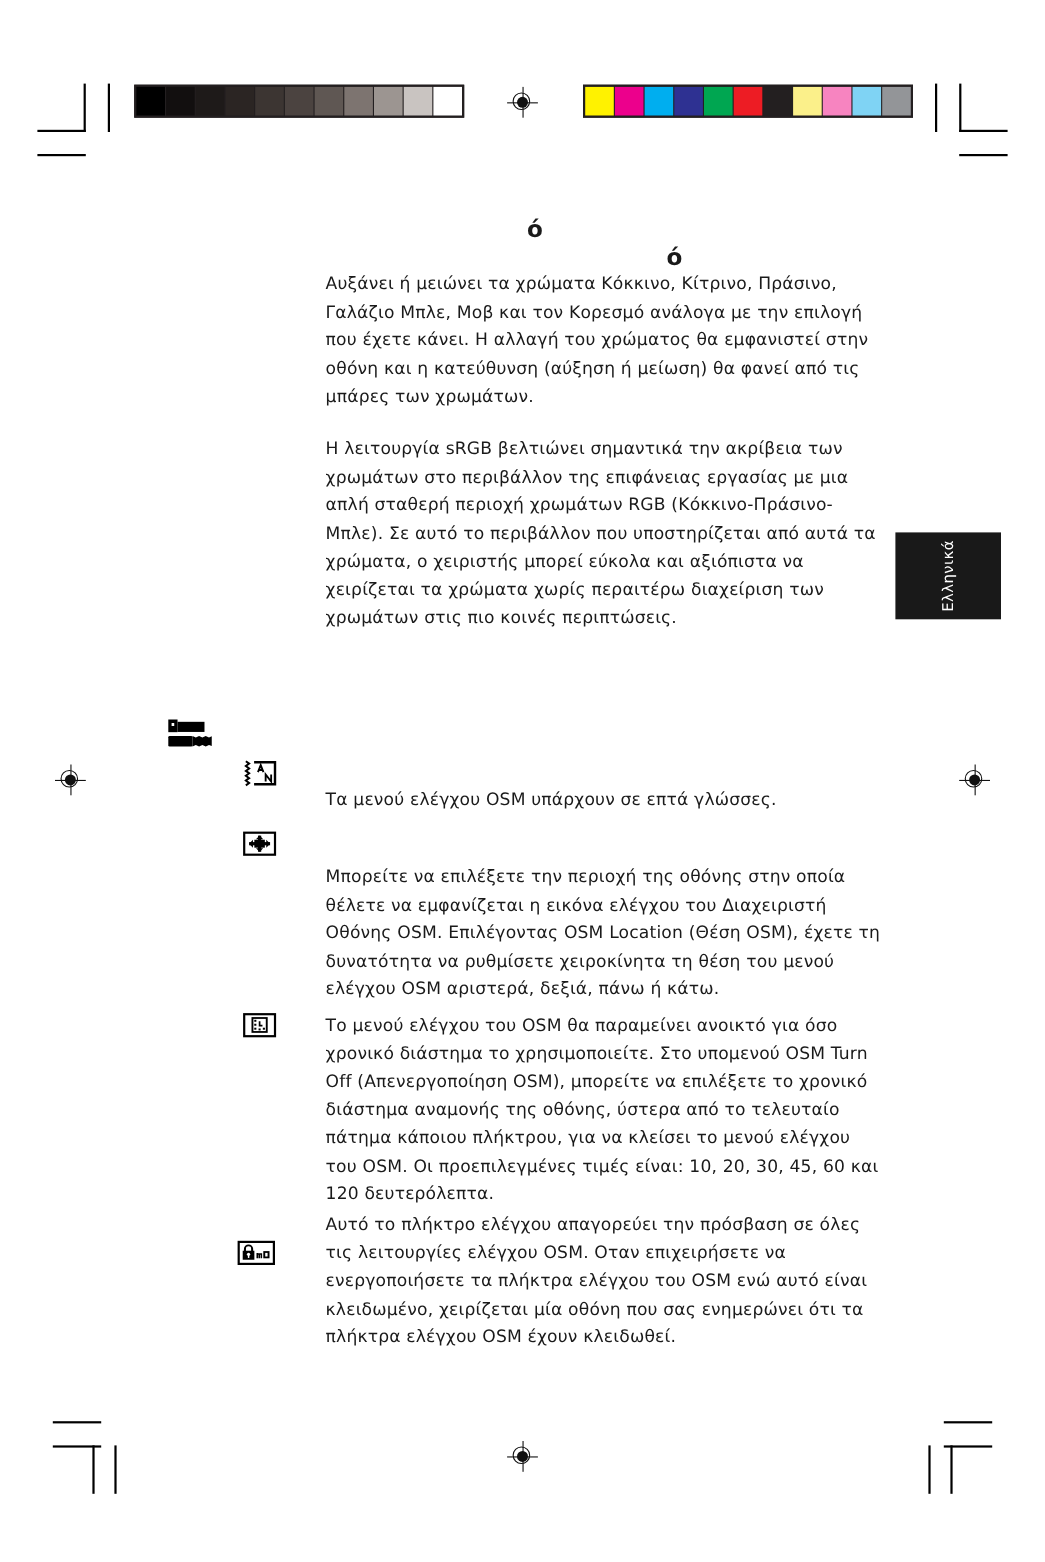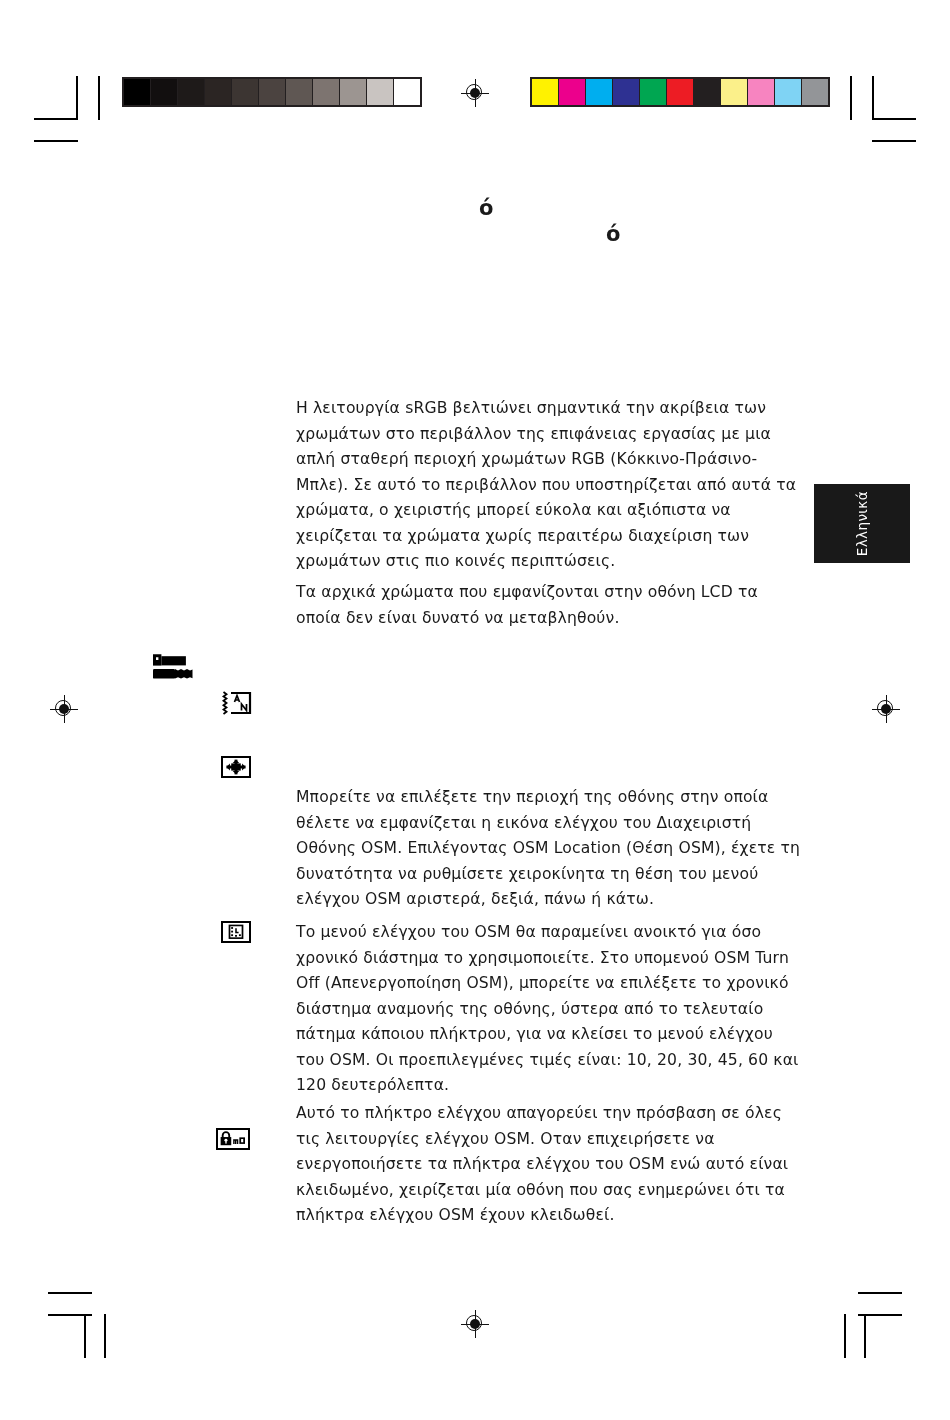--- a/index.html
+++ b/index.html
@@ -213,24 +213,24 @@
     <span class="swatch" style="background: rgb(247, 132, 192);"></span>
     <span class="swatch" style="background: rgb(127, 211, 244);"></span>
     <span class="swatch" style="background: rgb(147, 149, 152);"></span>
   </div>
 
 <div class="content">
 
   <div class="stray-glyph" style="left:479px; top:198px;">ό</div>
   <div class="stray-glyph" style="left:606px; top:224px;">ό</div>
 
+  <div class="para" style="top:246px;">Αυξάνει ή μειώνει τα χρώματα Κόκκινο, Κίτρινο, Πράσινο, Γαλάζιο Μπλε, Μοβ και τον Κορεσμό ανάλογα με την επιλογή που έχετε κάνει. Η αλλαγή του χρώματος θα εμφανιστεί στην οθόνη και η κατεύθυνση (αύξηση ή μείωση) θα φανεί από τις μπάρες των χρωμάτων.</div>
 
   <div class="para" style="top:396px;">Η λειτουργία sRGB βελτιώνει σημαντικά την ακρίβεια των χρωμάτων στο περιβάλλον της επιφάνειας εργασίας με μια απλή σταθερή περιοχή χρωμάτων RGB (Κόκκινο-Πράσινο-Μπλε). Σε αυτό το περιβάλλον που υποστηρίζεται από αυτά τα χρώματα, ο χειριστής μπορεί εύκολα και αξιόπιστα να χειρίζεται τα χρώματα χωρίς περαιτέρω διαχείριση των χρωμάτων στις πιο κοινές περιπτώσεις.</div>
 
-  <div class="para" style="top:580px;">Τα αρχικά χρώματα που εμφανίζονται στην οθόνη LCD τα οποία δεν είναι δυνατό να μεταβληθούν.</div>
 
   <div class="icon-box tool-icon" style="left:151px; top:652px;">
     <svg viewBox="0 0 46 30" width="46" height="30" aria-hidden="true">
 
       <path d="M2 2.2 L2 8.0 L5.0 8.0 L5.0 5.3 L7.4 5.3 L7.4 8.0 L10.4 8.0 L10.4 2.2 Z" fill="#000"></path>
       <rect x="2" y="8.0" width="8.4" height="5.6" fill="#000"></rect>
       <rect x="10.4" y="4.2" width="24.5" height="9.2" fill="#000"></rect>
 
       <rect x="2" y="17.0" width="22.0" height="9.6" rx="1.2" fill="#000"></rect>
       <path d="M24 17.0 L27 18.4 L30 17.0 L33 18.4 L36 17.0 L39 18.4 L41.5 17.4
@@ -244,20 +244,21 @@
       <path d="M2.5 2 L5.5 4.2 L2.5 6.4 L5.5 8.6 L2.5 10.8 L5.5 13 L2.5 15.2 L5.5 17.4 L2.5 19.6 L5.5 21.8 L2.5 24" stroke="#000" stroke-width="1.8" fill="none"></path>
 
       <path d="M10 3 L29 3 L29 23 L10 23" stroke="#000" stroke-width="2.2" fill="none"></path>
 
       <path d="M13.5 12 L16 5.5 L18.5 12 M14.4 10 L17.6 10" stroke="#000" stroke-width="1.7" fill="none"></path>
 
       <path d="M20.5 20.5 L20.5 14 L25.5 20.5 L25.5 14" stroke="#000" stroke-width="1.7" fill="none"></path>
     </svg>
   </div>
 
+  <div class="para" style="top:715px;">Τα μενού ελέγχου OSM υπάρχουν σε επτά γλώσσες.</div>
 
   <div class="icon-box osm-icon" style="left:221px; top:756px;">
     <svg viewBox="0 0 30 22" width="100%" height="100%" preserveAspectRatio="none" aria-hidden="true" style="display:block;">
 
       <rect x="13.3" y="2.0" width="3.4" height="18" fill="#000"></rect>
       <rect x="4.0" y="9.2" width="22" height="3.6" fill="#000"></rect>
 
       <path d="M4.0 11 L8.0 6.6 L8.0 15.4 Z" fill="#000"></path>
       <path d="M26.0 11 L22.0 6.6 L22.0 15.4 Z" fill="#000"></path>
       <path d="M15 2.0 L11.2 6.0 L18.8 6.0 Z" fill="#000"></path>

